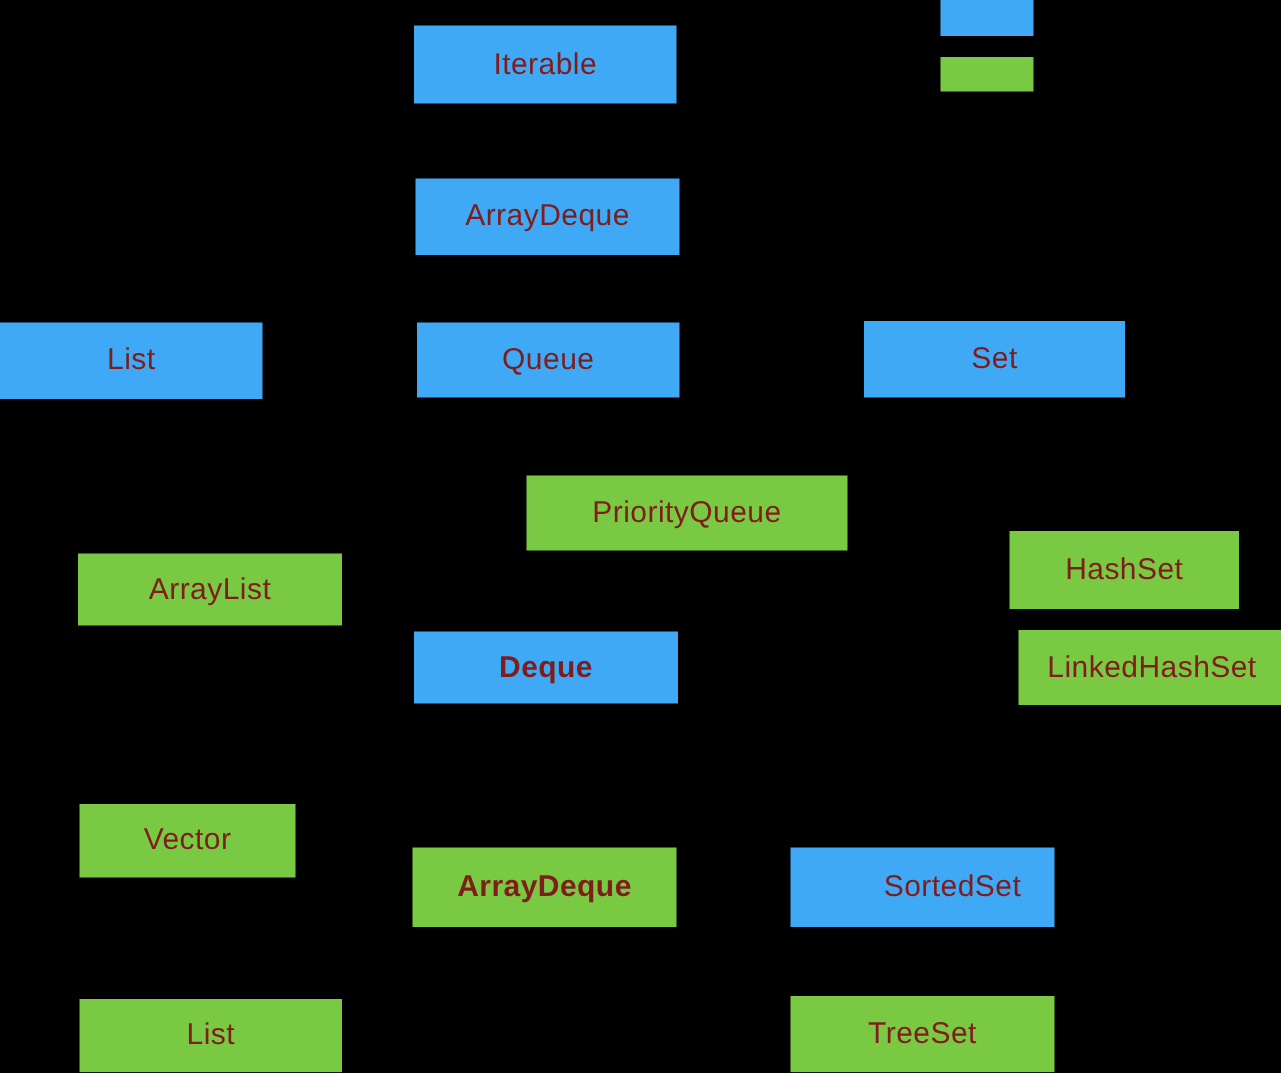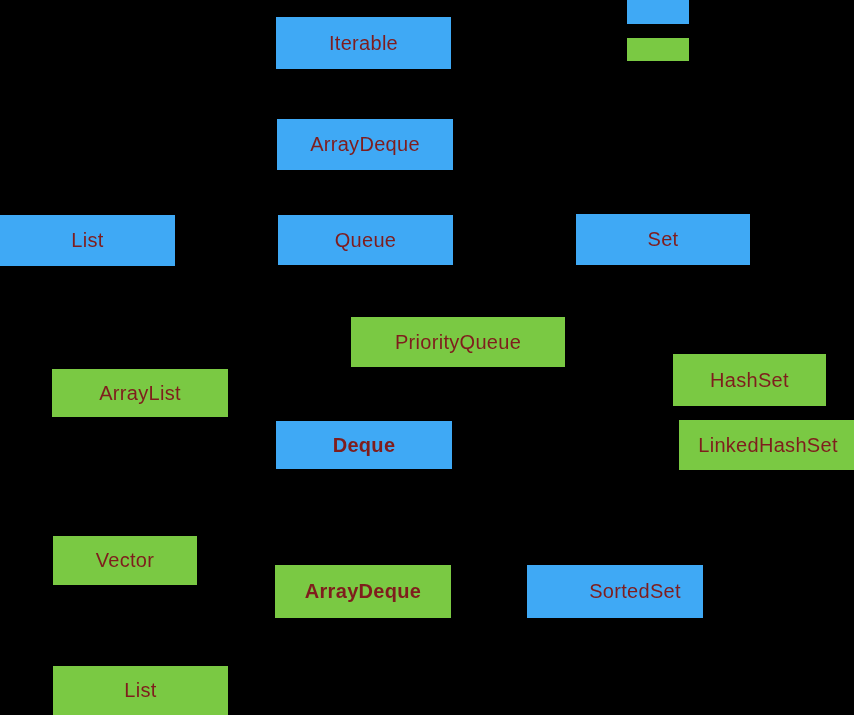--- a/index.html
+++ b/index.html
@@ -64,14 +64,15 @@
   <div class="node n-set" style="background: rgb(63, 169, 245);">Set</div>
   <div class="node n-priorityqueue" style="background: rgb(122, 201, 67);">PriorityQueue</div>
   <div class="node n-hashset" style="background: rgb(122, 201, 67);">HashSet</div>
   <div class="node n-arraylist" style="background: rgb(122, 201, 67);">ArrayList</div>
   <div class="node n-deque" style="background: rgb(63, 169, 245); font-weight: bold;">Deque</div>
   <div class="node n-linkedhashset" style="background: rgb(122, 201, 67);">LinkedHashSet</div>
   <div class="node n-vector" style="background: rgb(122, 201, 67);">Vector</div>
   <div class="node n-arraydeque" style="background: rgb(122, 201, 67);">ArrayDeque</div>
   <div class="node n-sortedset" style="background: rgb(63, 169, 245);">SortedSet</div>
   <div class="node n-stack" style="background: rgb(122, 201, 67);">List</div>
+  <div class="node n-treeset" style="background: rgb(122, 201, 67);">TreeSet</div>
 
 </div>
 
 </body></html>

